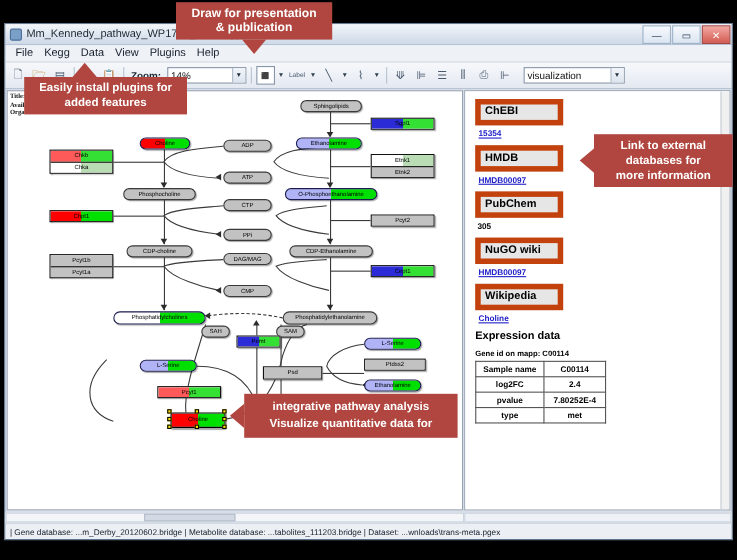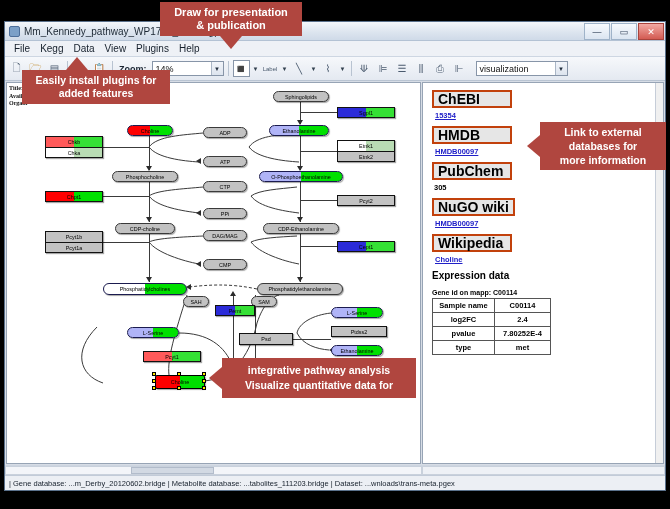--- a/index.html
+++ b/index.html
@@ -172,22 +172,22 @@
   }
   .rtab.active { background: #ffffff; font-weight: bold; padding-bottom:2px; }
   #rp-scroll {
     flex: 1; background: #fff; overflow: hidden;
     position: relative; padding: 7px 0 0 9px;
   }
   .dbblock { margin-bottom: 6px; }
   .dbhead {
     display:inline-block;
     min-width: 80px;
-    background: #e6e6e6; border: 2px solid #c2410c;
-    font-size: 14px; font-weight: bold; color:#000;
+    background: #e6e6e6; border: 5px solid #c2410c;
+    font-size: 10px; font-weight: bold; color:#000;
     padding: 1px 4px; line-height: 12px;
   }
   .dblink {
     display:block; margin: 3px 0 0 3px;
     font-size: 7.5px; color: #2020c8; text-decoration: underline;
     font-weight: bold;
   }
   .dbplain { display:block; margin: 3px 0 0 2px; font-size: 7.5px; color:#000; font-weight:bold; }
   #exprhead { font-size: 10px; font-weight: bold; color: #000; margin: 2px 0 8px 0; }
   #geneid { font-size: 7px; color:#000; margin-bottom: 2px; font-weight:bold;}

